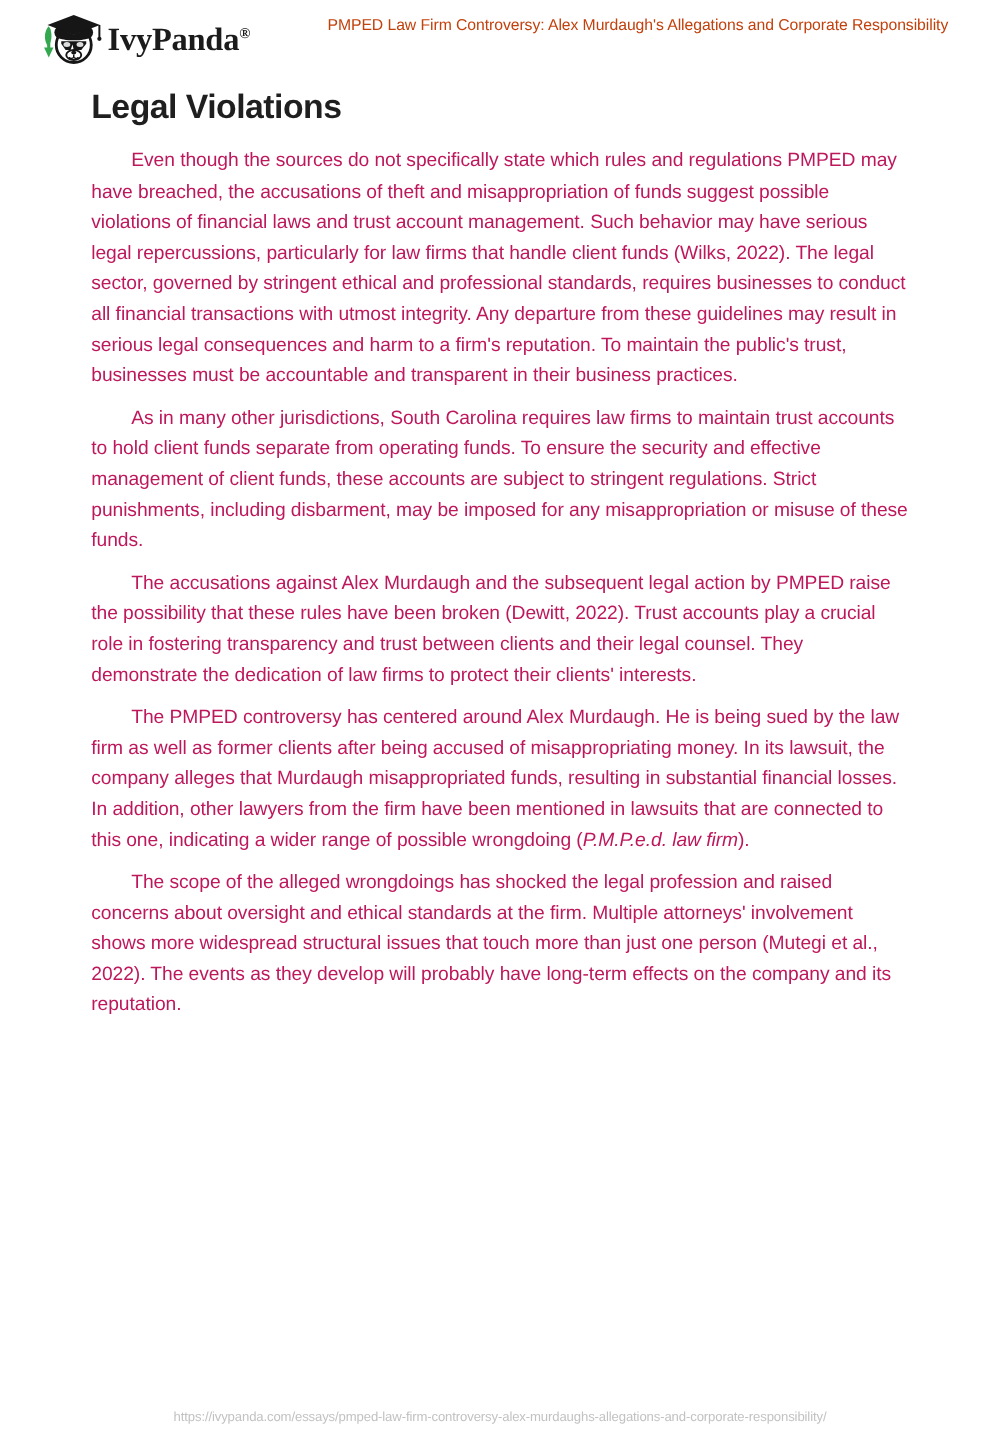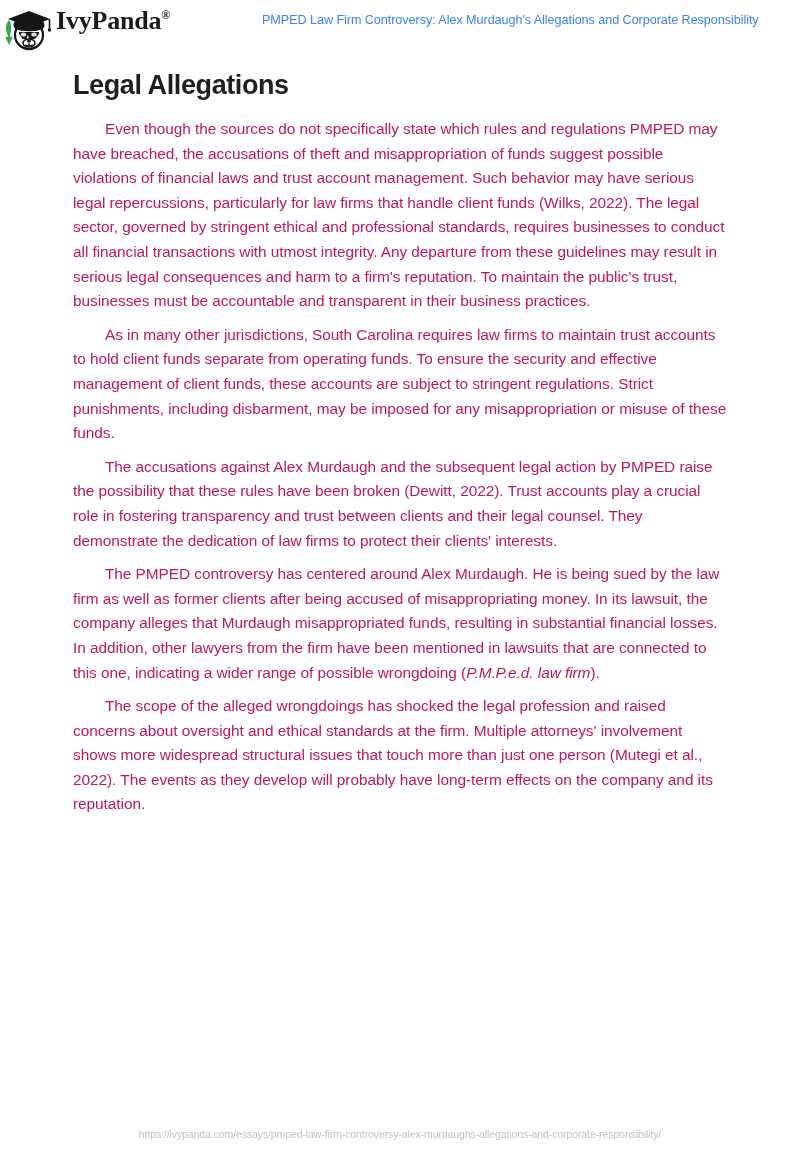--- a/index.html
+++ b/index.html
@@ -18,24 +18,24 @@
   
   .page-header {
     position: absolute;
     top: 0;
     left: 0;
     width: 800px;
     height: 62px;
   }
   .brand {
     position: absolute;
-    left: 0;
+    left: 30px;
     top: 7px;
     display: flex;
-    align-items: flex-start;
+    align-items: center;
     height: 48px;
   }
   .brand-mark {
     width: 52px;
     height: 46px;
     display: block;
     flex: 0 0 auto;
   }
   .brand-word {
     font-family: "Liberation Serif", serif;
@@ -54,21 +54,21 @@
     vertical-align: super;
     font-weight: bold;
     color: #1b1b1b;
   }
   .header-title {
     position: absolute;
     left: 262px;
     top: 13px;
     width: 530px;
     font-size: 12.6px;
-    color: #3b82f6;
+    color: #c2410c;
     white-space: nowrap;
     letter-spacing: -0.05px;
   }
 
   
   .doc {
     position: absolute;
     left: 73px;
     top: 70px;
     width: 655px;
@@ -147,21 +147,21 @@
       <circle cx="99" cy="46" r="3.4" fill="#161616"></circle>
     </svg>
     <span class="brand-word"><span>IvyPanda</span><span class="brand-reg">®</span></span>
   </div>
 
   <div class="header-title">PMPED Law Firm Controversy: Alex Murdaugh's Allegations and Corporate Responsibility</div>
 </div>
 
 <div class="doc">
 
-  <h1 class="section-heading">Legal Allegations</h1>
+  <h1 class="section-heading">Legal Violations</h1>
 
   <p class="para">Even though the sources do not specifically state which rules and regulations PMPED may have breached, the accusations of theft and misappropriation of funds suggest possible violations of financial laws and trust account management. Such behavior may have serious legal repercussions, particularly for law firms that handle client funds (Wilks, 2022). The legal sector, governed by stringent ethical and professional standards, requires businesses to conduct all financial transactions with utmost integrity. Any departure from these guidelines may result in serious legal consequences and harm to a firm's reputation. To maintain the public's trust, businesses must be accountable and transparent in their business practices.</p>
   <p class="para">As in many other jurisdictions, South Carolina requires law firms to maintain trust accounts to hold client funds separate from operating funds. To ensure the security and effective management of client funds, these accounts are subject to stringent regulations. Strict punishments, including disbarment, may be imposed for any misappropriation or misuse of these funds.</p>
   <p class="para">The accusations against Alex Murdaugh and the subsequent legal action by PMPED raise the possibility that these rules have been broken (Dewitt, 2022). Trust accounts play a crucial role in fostering transparency and trust between clients and their legal counsel. They demonstrate the dedication of law firms to protect their clients' interests.</p>
 
 
   <p class="para"><span>The PMPED controversy has centered around Alex Murdaugh. He is being sued by the law firm as well as former clients after being accused of misappropriating money. In its lawsuit, the company alleges that Murdaugh misappropriated funds, resulting in substantial financial losses. In addition, other lawyers from the firm have been mentioned in lawsuits that are connected to this one, indicating a wider range of possible wrongdoing (</span><em>P.M.P.e.d. law firm</em><span>).</span></p>
 
   <p class="para">The scope of the alleged wrongdoings has shocked the legal profession and raised concerns about oversight and ethical standards at the firm. Multiple attorneys' involvement shows more widespread structural issues that touch more than just one person (Mutegi et al., 2022). The events as they develop will probably have long-term effects on the company and its reputation.</p>
 </div>

